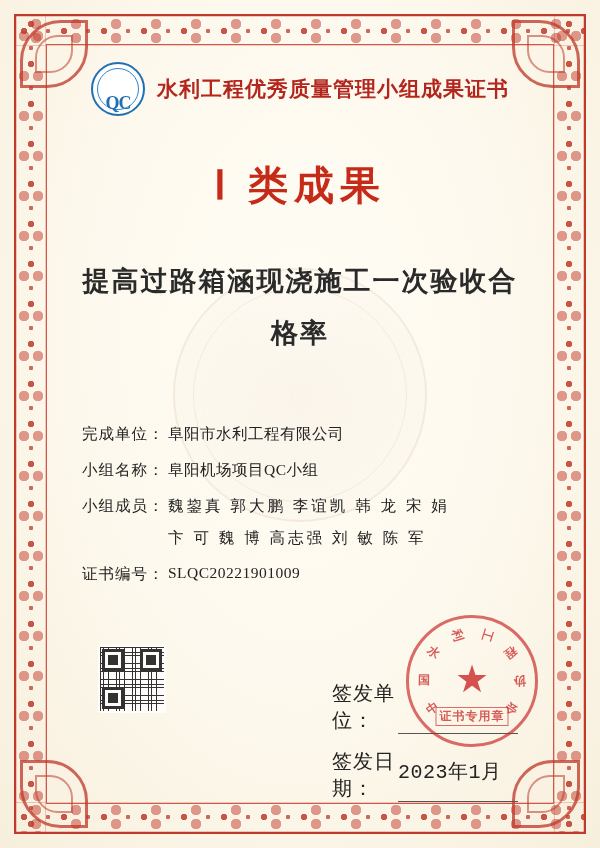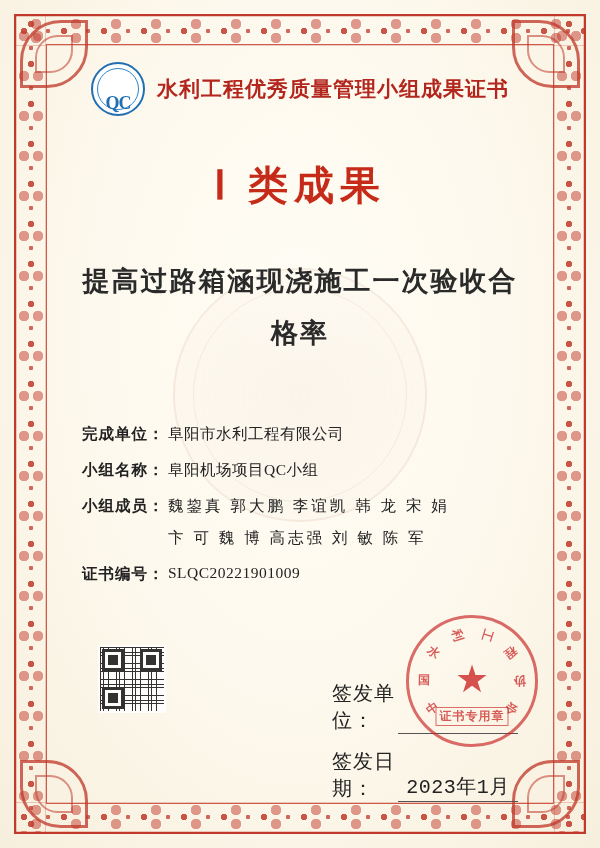--- a/index.html
+++ b/index.html
@@ -217,21 +217,20 @@
   }
   .detail-row {
     display: flex;
     align-items: flex-start;
     margin-bottom: 15px;
   }
   .detail-label {
     width: 86px;
     flex: none;
     letter-spacing: 1px;
-    font-weight: bold;
   }
   .detail-value {
     flex: 1;
     letter-spacing: 0.5px;
   }
   .detail-value .members-line {
     display: block;
     letter-spacing: 3px;
   }
   .detail-value .members-line + .members-line {
@@ -296,22 +295,22 @@
   }
   .sign-label {
     width: 66px;
     flex: none;
     letter-spacing: 1px;
   }
   .sign-value {
     flex: 1;
     border-bottom: 1px solid #555;
     min-height: 18px;
-    text-align: center;
-    padding-bottom: 1px;
+    text-align: left;
+    padding-bottom: 16px;
     letter-spacing: 0.5px;
   }
 
   
   .seal {
     position: absolute;
     right: 62px;
     top: 615px;
     width: 126px;
     height: 126px;

